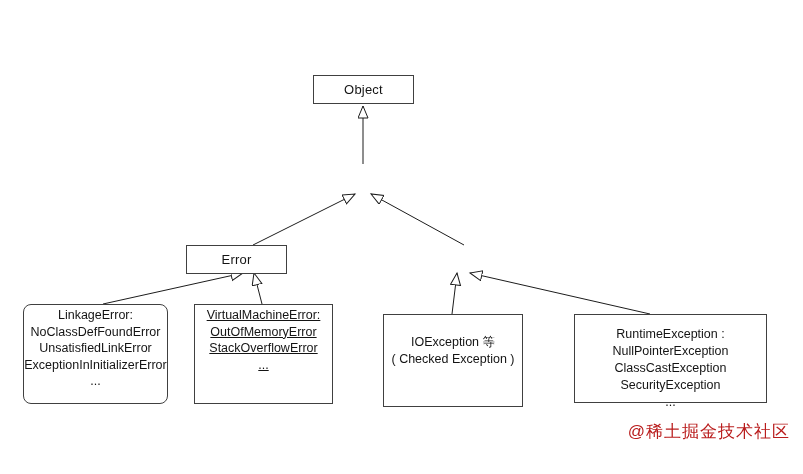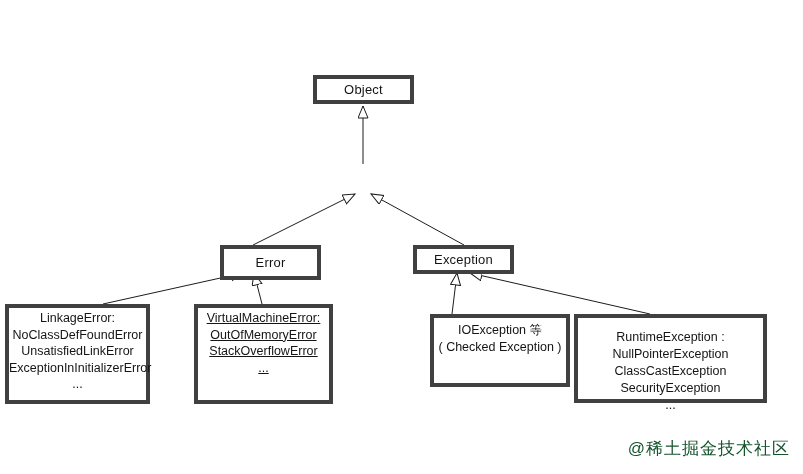--- a/index.html
+++ b/index.html
@@ -23,52 +23,52 @@
     width: 803px;
     height: 474px;
   }
   .edge-layer line {
     stroke: #1c1c1c;
     stroke-width: 1;
   }
   .node {
     position: absolute;
     box-sizing: border-box;
-    border: 4px solid #404040;
+    border: 1px solid #404040;
     background: #ffffff;
   }
   .node.simple {
     display: flex;
     align-items: center;
     justify-content: center;
     font-size: 13px;
     letter-spacing: 0.2px;
   }
   .node.leaf {
     text-align: center;
     font-size: 12.5px;
     line-height: 16.5px;
     white-space: pre-line;
     padding-top: 2px;
   }
   
   #node-object    { left: 313px; top:  75px; width: 101px; height: 29px; }
   #node-throwable { left: 313px; top: 164px; width: 101px; height: 29px; }
-  #node-error     { left: 220px; top: 245px; width: 101px; height: 35px; }
+  #node-error     { left: 186px; top: 245px; width: 101px; height: 29px; }
   #node-exception { left: 413px; top: 245px; width: 101px; height: 29px; }
-  #node-linkage   { left:  5px; top: 304px; width: 145px; height: 100px; }
+  #node-linkage   { left:  23px; top: 304px; width: 145px; height: 100px; border-radius: 8px; }
   #node-vm        { left: 194px; top: 304px; width: 139px; height: 100px; text-decoration: underline; }
-  #node-io        { left: 383px; top: 314px; width: 140px; height:  73px; padding-top: 4px; margin-left: 47px; }
+  #node-io        { left: 383px; top: 314px; width: 140px; height:  93px; padding-top: 19px; }
   #node-runtime   { left: 574px; top: 314px; width: 193px; height:  89px; line-height: 17px; padding-top: 11px; }
   .watermark {
     position: absolute;
     right: 13px;
-    bottom: 14px;
+    bottom: 31px;
     font-size: 17px;
-    color: #14532d;
+    color: #b91c1c;
     letter-spacing: 1px;
     user-select: none;
   }
 </style>
 </head>
 <body>
 
 <div class="canvas">
 
   <svg class="edge-layer" viewBox="0 0 803 474" xmlns="http://www.w3.org/2000/svg">
@@ -84,21 +84,20 @@
       <line x1="262" y1="304" x2="254" y2="273" marker-end="url(#tri)"></line>
       <line x1="452" y1="314" x2="457" y2="273" marker-end="url(#tri)"></line>
       <line x1="650" y1="314" x2="470" y2="273" marker-end="url(#tri)"></line>
     </svg>
 
   <div class="node simple" id="node-object">Object</div>
 
 
   <div class="node simple" id="node-error">Error</div>
 
-  <div class="node simple" id="node-exception">Exception</div>
 
   <div class="node leaf" id="node-linkage">LinkageError:
 NoClassDefFoundError
 UnsatisfiedLinkError
 ExceptionInInitializerError
 ...</div>
 
   <div class="node leaf" id="node-vm">VirtualMachineError:
 OutOfMemoryError
 StackOverflowError

